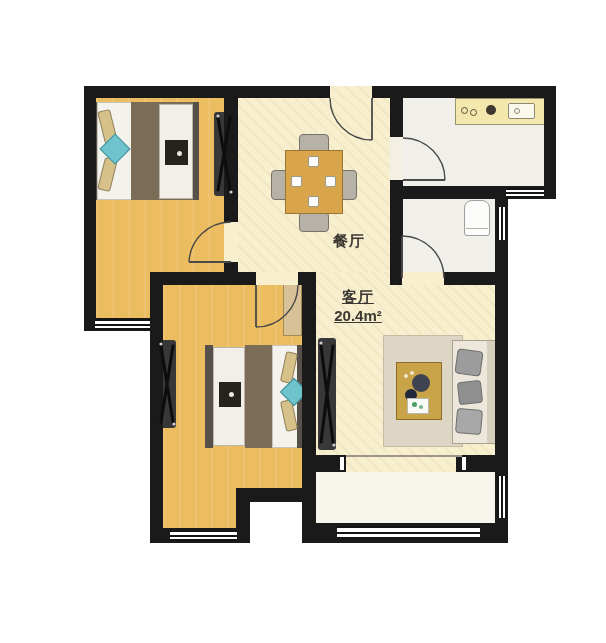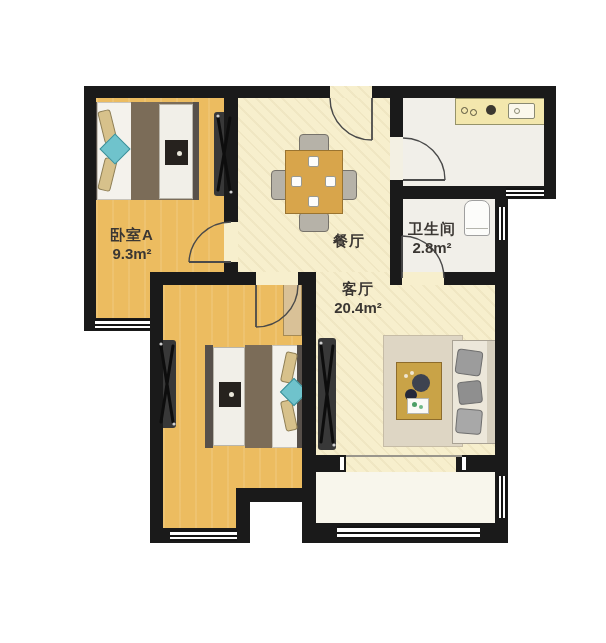--- a/index.html
+++ b/index.html
@@ -188,31 +188,23 @@
     <g fill="#cfcfcf">
       <circle cx="218" cy="116" r="1.6"></circle>
         <circle cx="231" cy="192" r="1.6"></circle>
       <circle cx="161" cy="344" r="1.6"></circle>
         <circle cx="174" cy="424" r="1.6"></circle>
       <circle cx="321" cy="343" r="1.6"></circle>
         <circle cx="334" cy="445" r="1.6"></circle>
     </g>
   </svg>
 
-  <div class="abs lbl" style="left:94px;top:226px;width:76px;">
-    <div class="nm">卧室A</div>
-    <div class="ar">9.3m²</div>
-  </div>
   <div class="abs lbl" style="left:166px;top:293px;width:86px;">
   </div>
   <div class="abs lbl" style="left:318px;top:232px;width:62px;">
     <div class="nm">餐厅</div>
   </div>
-  <div class="abs lbl" style="left:392px;top:220px;width:80px;">
-    <div class="nm">卫生间</div>
-    <div class="ar">2.8m²</div>
-  </div>
-  <div class="abs lbl" style="left:318px;top:280px;width:80px;">
+  <div class="abs lbl" style="left:318px;top:288px;width:80px;text-decoration:underline;">
     <div class="nm">客厅</div>
     <div class="ar">20.4m²</div>
   </div>
 
 </div>
 
 </body></html>

